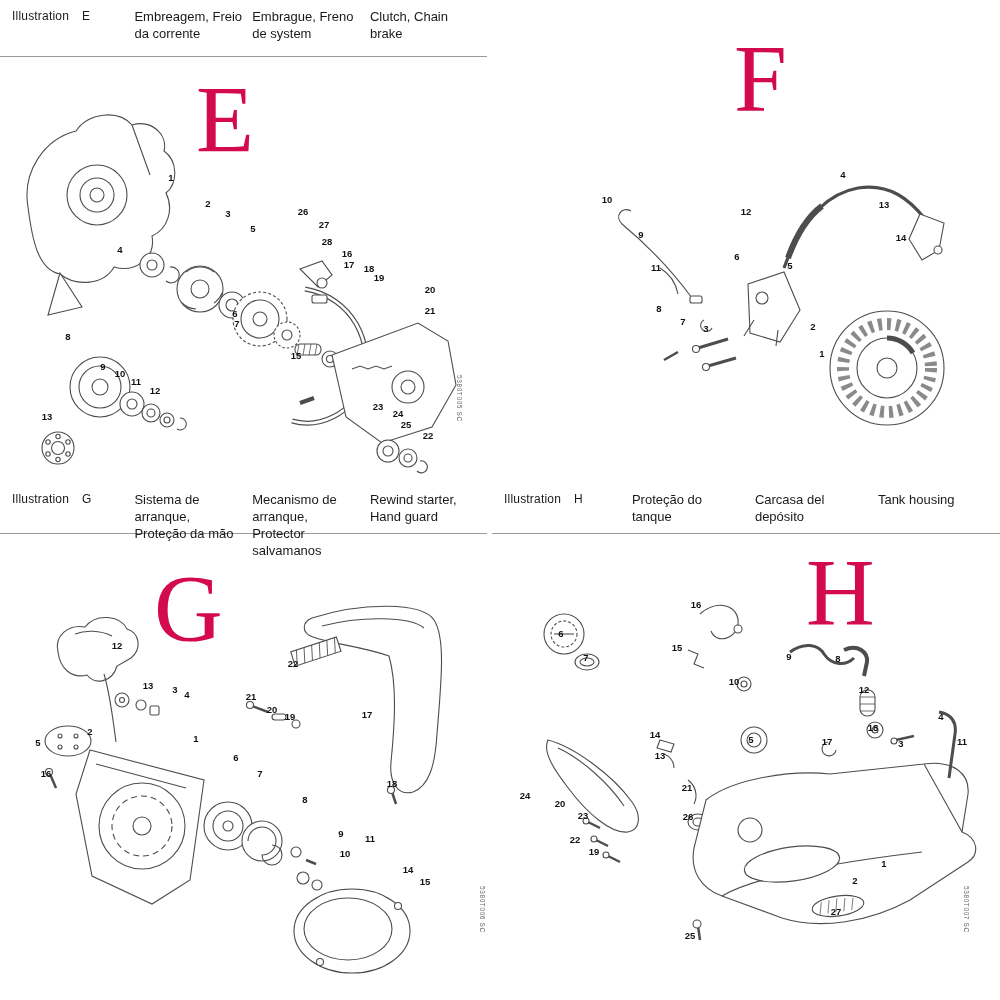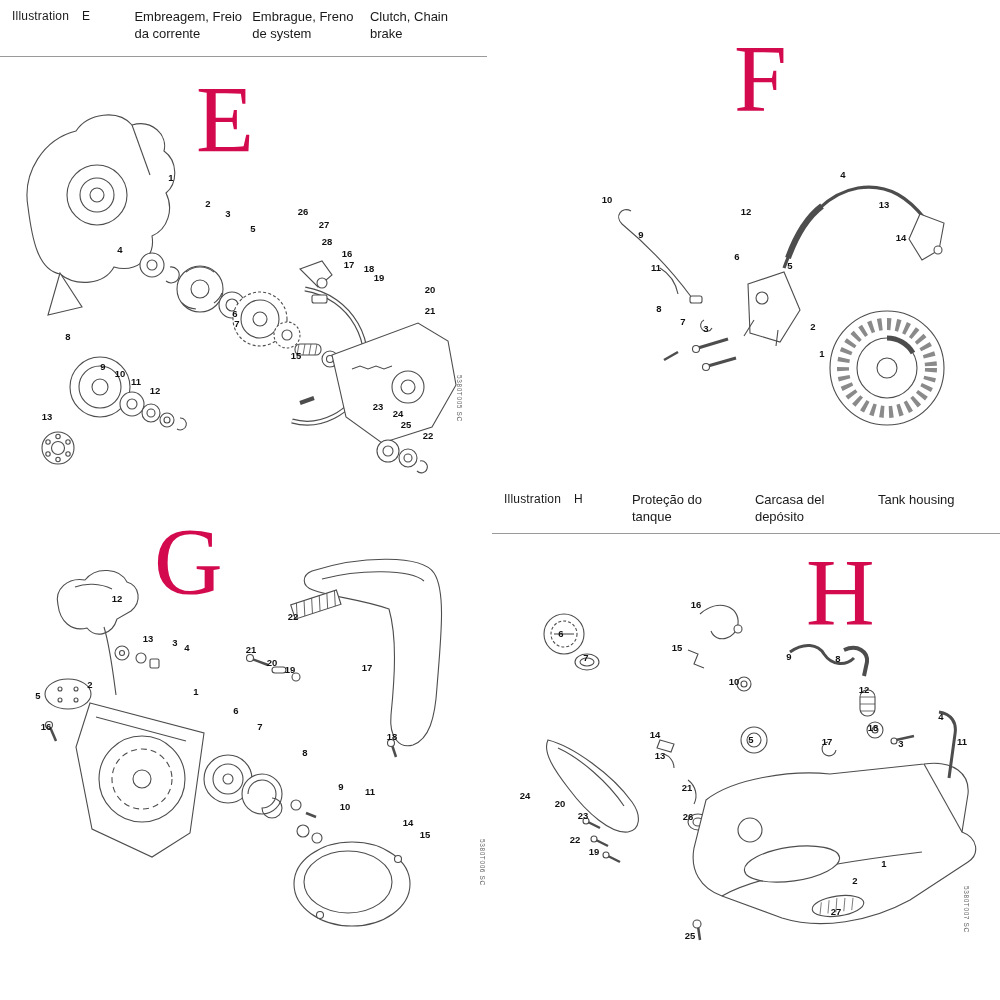--- a/index.html
+++ b/index.html
@@ -193,20 +193,28 @@
           <span class="callout" style="left: 115px; top: 199px;">10</span>
           <span class="callout" style="left: 164px; top: 267px;">11</span>
           <span class="callout" style="left: 254px; top: 211px;">12</span>
           <span class="callout" style="left: 392px; top: 204px;">13</span>
           <span class="callout" style="left: 409px; top: 237px;">14</span>
         </div>
     </div>
   </section>
 
   <section class="panel panel-g">
+    <header class="panel-header">
+      <div class="ph-title">
+        <span>Illustration</span><span class="letter">G</span>
+      </div>
+      <div class="ph-col">Sistema de arranque, Proteção da mão</div>
+      <div class="ph-col">Mecanismo de arranque, Protector salvamanos</div>
+      <div class="ph-col">Rewind starter, Hand guard</div>
+    </header>
     <div class="panel-body">
       <svg class="art" viewBox="0 0 487 466">
         <g stroke="#4d4d4d" fill="#fff" stroke-width="1.1">
           <path d="M58,118 C54,102 68,90 85,93 C96,79 120,81 127,95 C140,99 142,115 131,124 L117,132 C112,149 95,151 87,141 C71,145 60,134 58,118 Z"></path>
           <path d="M75,100 C85,96 100,96 112,102" fill="none"></path>
           <path d="M104,140 C110,160 113,185 116,208" fill="none"></path>
           <circle cx="122" cy="166" r="7"></circle>
             <circle cx="122" cy="166" r="2.5"></circle>
           <circle cx="141" cy="171" r="5"></circle>
           <rect x="150" y="172" width="9" height="9" rx="1.5"></rect>

